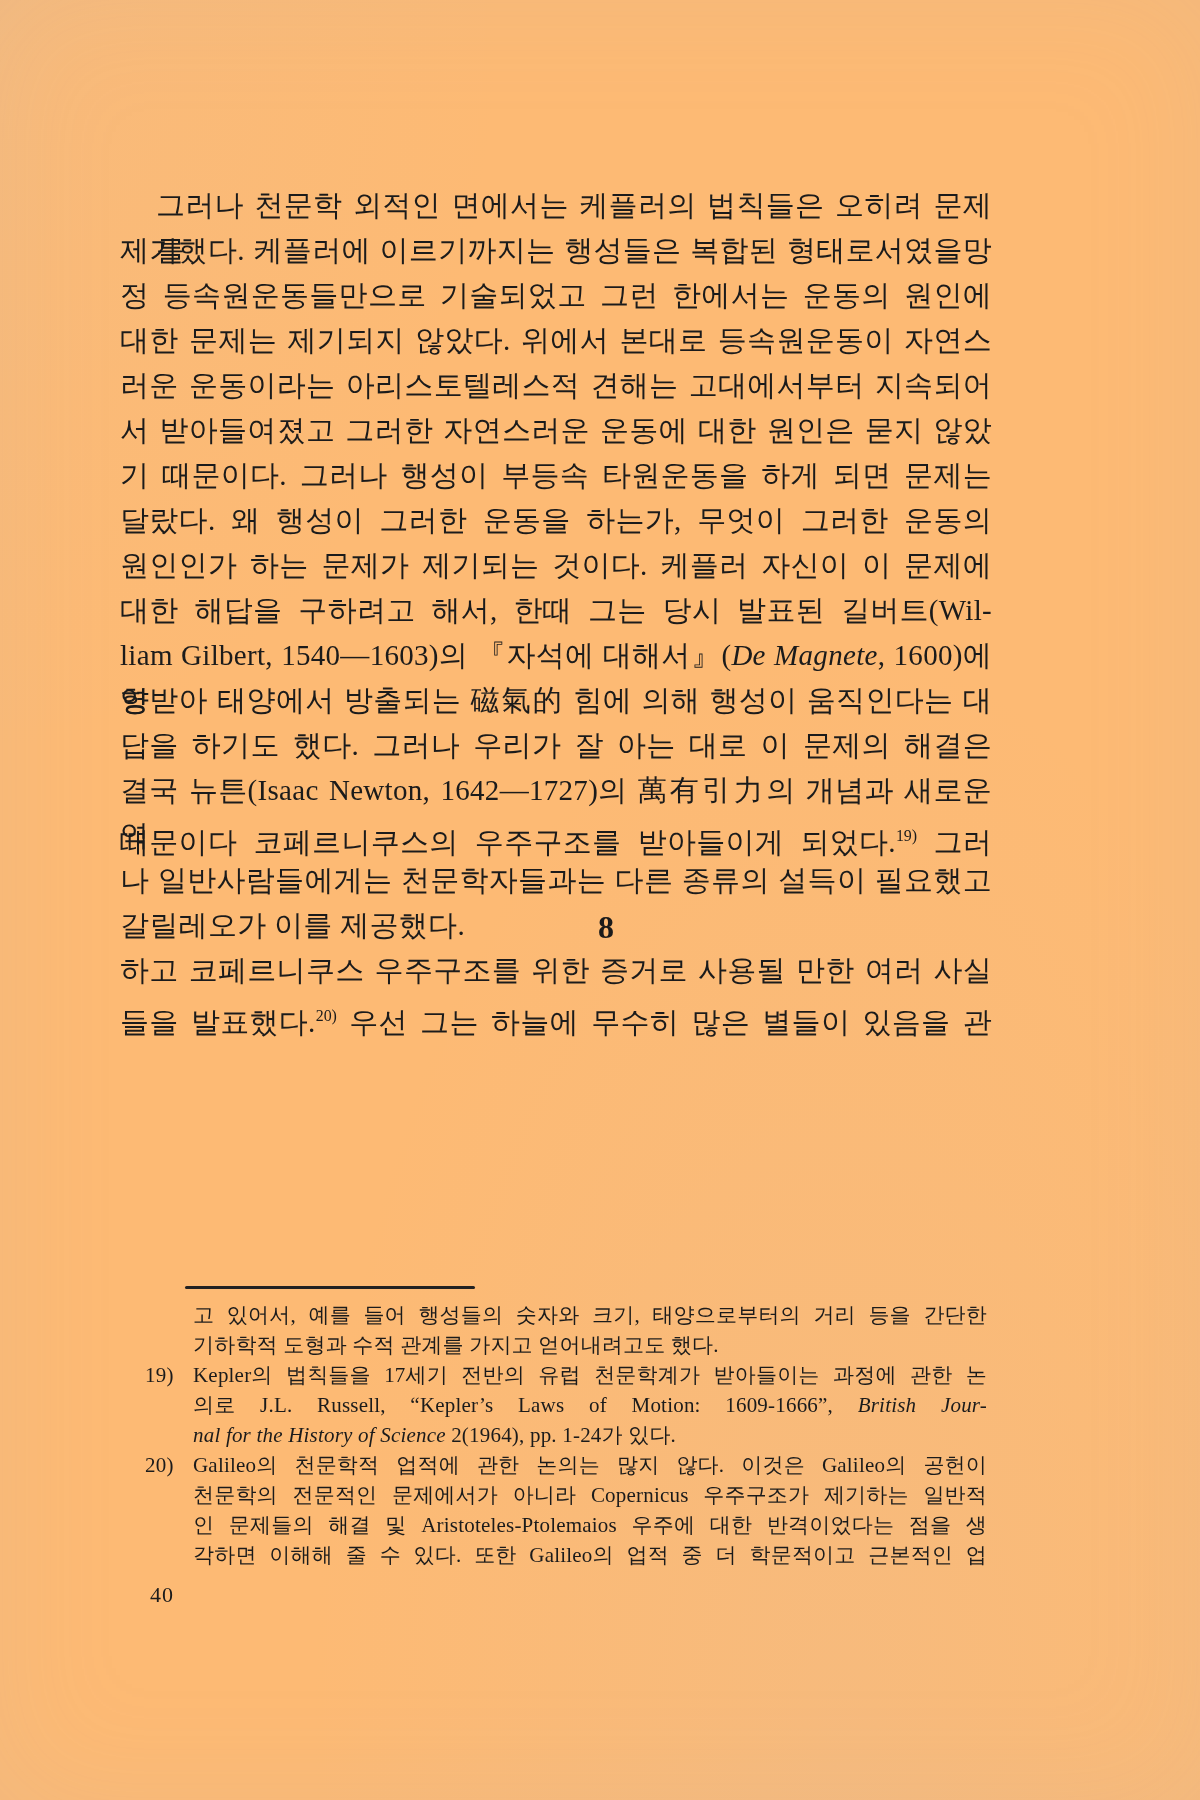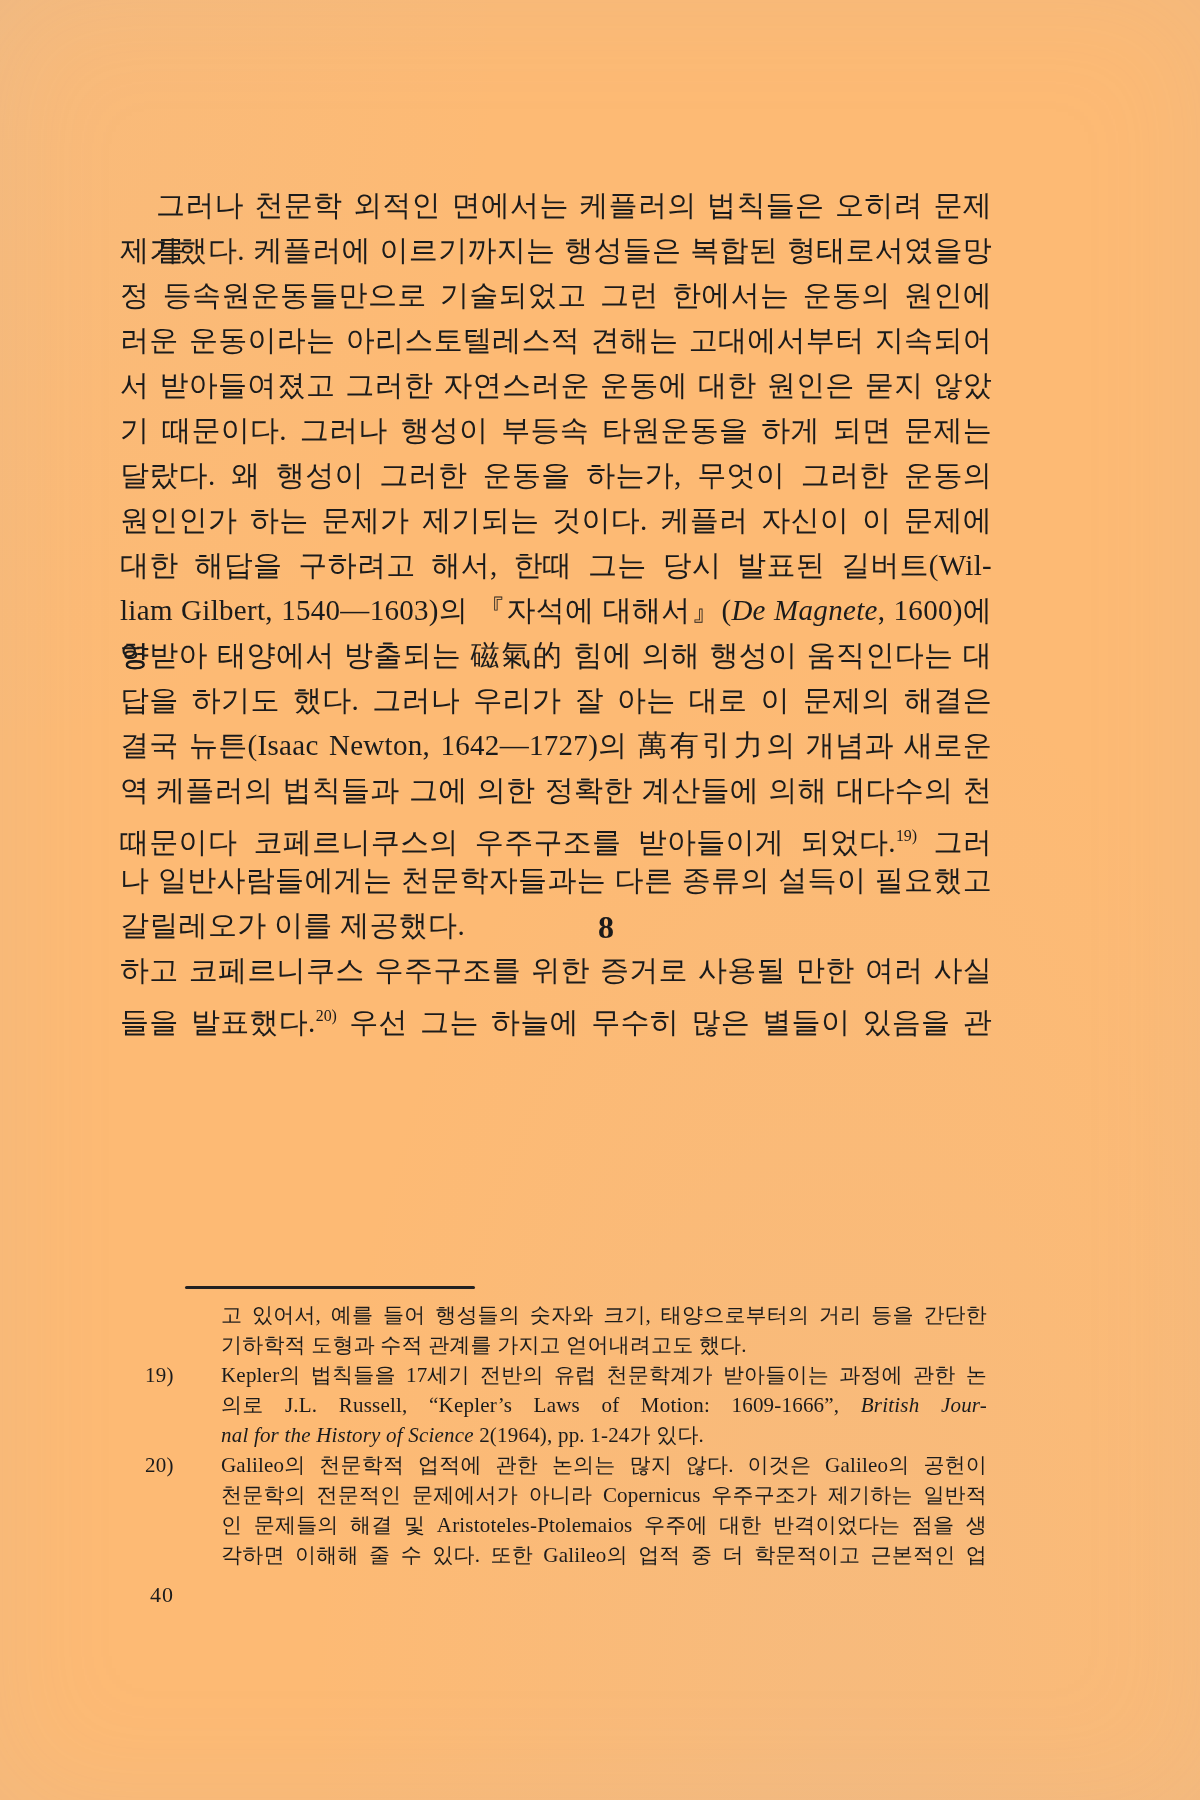--- a/index.html
+++ b/index.html
@@ -39,50 +39,50 @@
   .fn-rule {
     position:absolute; left:185px; top:1286px; width:290px; height:3px;
     background:#222; border-radius:2px;
   }
   .footnotes {
     position:absolute; left:145px; top:1300px; width:842px;
     font-size:21px; line-height:30px; letter-spacing:0.2px;
   }
   .fn-block { position:relative; padding-left:48px; }
   .fn-label { position:absolute; left:0; top:0; width:44px; }
-  .fn-block .tline { height:30px;margin-left:28px; }
+  .fn-block .tline { height:30px; }
   .page-number {
     position:absolute; left:150px; top:1582px;
     font-size:22px; letter-spacing:1px;
   }
 </style>
 </head>
 <body>
 
 <div class="page">
   <div class="scan-tint"></div>
 
   <div class="body-col" id="body-col">
       <div>
         <div class="tline tline-indent"><span>그러나 천문학 외적인 면에서는 케플러의 법칙들은 오히려 문제를</span></div>
         <div class="tline"><span>제기했다. 케플러에 이르기까지는 행성들은 복합된 형태로서였을망</span></div>
         <div class="tline"><span>정 등속원운동들만으로 기술되었고 그런 한에서는 운동의 원인에</span></div>
+        <div class="tline"><span>대한 문제는 제기되지 않았다. 위에서 본대로 등속원운동이 자연스</span></div>
         <div class="tline"><span>러운 운동이라는 아리스토텔레스적 견해는 고대에서부터 지속되어</span></div>
         <div class="tline"><span>서 받아들여졌고 그러한 자연스러운 운동에 대한 원인은 묻지 않았</span></div>
         <div class="tline"><span>기 때문이다. 그러나 행성이 부등속 타원운동을 하게 되면 문제는</span></div>
         <div class="tline"><span>달랐다. 왜 행성이 그러한 운동을 하는가, 무엇이 그러한 운동의</span></div>
         <div class="tline"><span>원인인가 하는 문제가 제기되는 것이다. 케플러 자신이 이 문제에</span></div>
         <div class="tline"><span>대한 해답을 구하려고 해서, 한때 그는 당시 발표된 길버트(Wil-</span></div>
         <div class="tline"><span>liam Gilbert, 1540—1603)의 『자석에 대해서』(</span><span class="it">De Magnete</span><span>, 1600)에 영</span></div>
         <div class="tline"><span>향받아 태양에서 방출되는 磁氣的 힘에 의해 행성이 움직인다는 대</span></div>
         <div class="tline"><span>답을 하기도 했다. 그러나 우리가 잘 아는 대로 이 문제의 해결은</span></div>
         <div class="tline"><span>결국 뉴튼(Isaac Newton, 1642—1727)의 萬有引力의 개념과 새로운 역</span></div>
       </div>
       <div>
-        <div class="tline tline-indent"><span>케플러의 법칙들과 그에 의한 정확한 계산들에 의해 대다수의 천</span></div>
         <div class="tline"><span>때문이다 코페르니쿠스의 우주구조를 받아들이게 되었다.</span><span class="sup">19)</span><span> 그러</span></div>
         <div class="tline"><span>나 일반사람들에게는 천문학자들과는 다른 종류의 설득이 필요했고</span></div>
         <div class="tline tline-last"><span>갈릴레오가 이를 제공했다.</span></div>
       </div>
       <div>
         <div class="tline"><span>하고 코페르니쿠스 우주구조를 위한 증거로 사용될 만한 여러 사실</span></div>
         <div class="tline"><span>들을 발표했다.</span><span class="sup">20)</span><span> 우선 그는 하늘에 무수히 많은 별들이 있음을 관</span></div>
       </div>
     </div>
 

